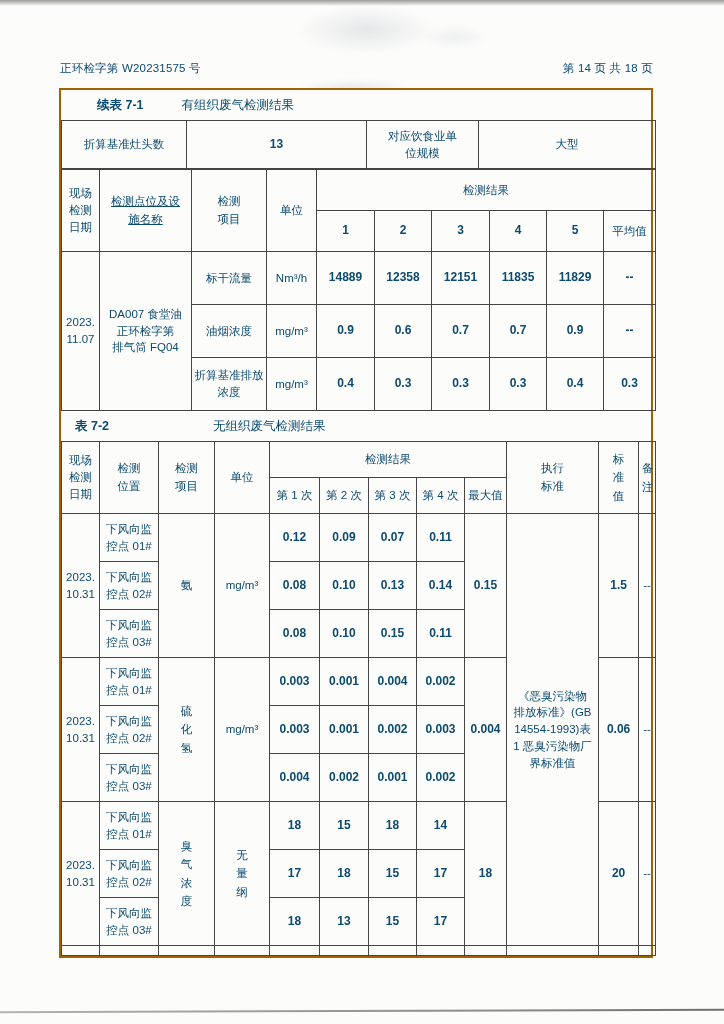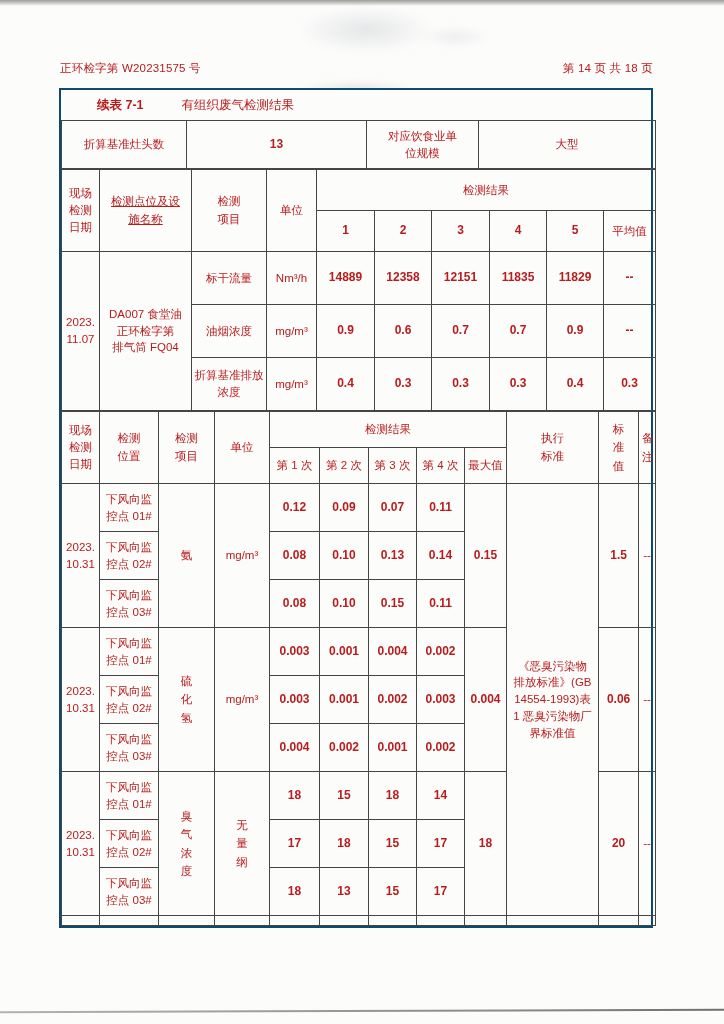--- a/index.html
+++ b/index.html
@@ -1,31 +1,31 @@
 <!DOCTYPE html>
 <html><head>
 <meta charset="utf-8">
 <style>
   html,body{margin:0;padding:0;background:#e9e9e6;}
   .page{position:relative;width:724px;height:1024px;background:#fcfcfb;overflow:hidden;
-        font-family:"Liberation Sans","DejaVu Sans",sans-serif;color:#b91c1c;}
+        font-family:"Liberation Sans","DejaVu Sans",sans-serif;color:#0c4a6e;}
   
   .topstrip{position:absolute;top:0;left:0;width:100%;height:6px;
             background:linear-gradient(180deg,#9c9c99 0%,#cfcfcb 55%,#fcfcfb 100%);}
   .bottomline{position:absolute;top:1010px;left:-4px;width:732px;height:2px;
               background:linear-gradient(90deg,#b3b3af,#8a8a88 70%,#6f6f70);transform:rotate(-0.18deg);}
   .ghost{position:absolute;border-radius:50%;filter:blur(3px);pointer-events:none;}
   .g1{left:296px;top:6px;width:140px;height:48px;background:radial-gradient(#b9bdc2,transparent 70%);opacity:.35;}
   .g2{left:300px;top:82px;width:110px;height:12px;background:radial-gradient(#9aa0a6,transparent 75%);opacity:.30;}
   .g3{left:420px;top:26px;width:70px;height:22px;background:radial-gradient(#c2c6ca,transparent 70%);opacity:.28;}
 
   .pagehead{position:absolute;top:61px;left:60px;width:593px;display:flex;
             justify-content:space-between;align-items:flex-end;font-size:11.5px;letter-spacing:.2px;}
 
-  .doc{position:absolute;top:88px;left:59px;width:594px;border:2px solid #0c4a6e;background:#fcfcfb;box-sizing:border-box;}
+  .doc{position:absolute;top:88px;left:59px;width:594px;border:2px solid #a16207;background:#fcfcfb;box-sizing:border-box;}
   table{border-collapse:collapse;table-layout:fixed;width:100%;}
   td{border:1px solid #454545;text-align:center;vertical-align:middle;
      padding:1px 2px;font-size:11.5px;line-height:1.45;white-space:pre-line;overflow:hidden;}
   .num{font-weight:bold;font-size:12px;font-family:"Liberation Sans",sans-serif;}
   .titlerow{display:flex;align-items:center;font-size:12.5px;}
   .titlerow .tlabel{font-weight:bold;}
   .t1title{height:30px;padding-left:36px;gap:38px;}
   .t2title{height:30px;padding-left:14px;gap:104px;}
   .w2{display:inline-block;width:2.35em;word-break:break-all;line-height:1.5;}
   .w6{display:inline-block;width:6.3em;word-break:break-all;line-height:1.5;text-decoration:underline;}
@@ -133,20 +133,24 @@
         <td class="num">0.4</td>
         <td class="num">0.3</td>
         <td class="num">0.3</td>
         <td class="num">0.3</td>
         <td class="num">0.4</td>
         <td class="num">0.3</td>
       </tr>
     </tbody>
       </table>
 
+    <div class="titlerow t2title">
+      <span class="tlabel">表 7-2</span>
+      <span>无组织废气检测结果</span>
+    </div>
 
     <table>
       <colgroup>
         <col style="width:38px">
           <col style="width:59px">
           <col style="width:56px">
           <col style="width:55px">
         <col style="width:50px">
           <col style="width:49px">
           <col style="width:48px">

